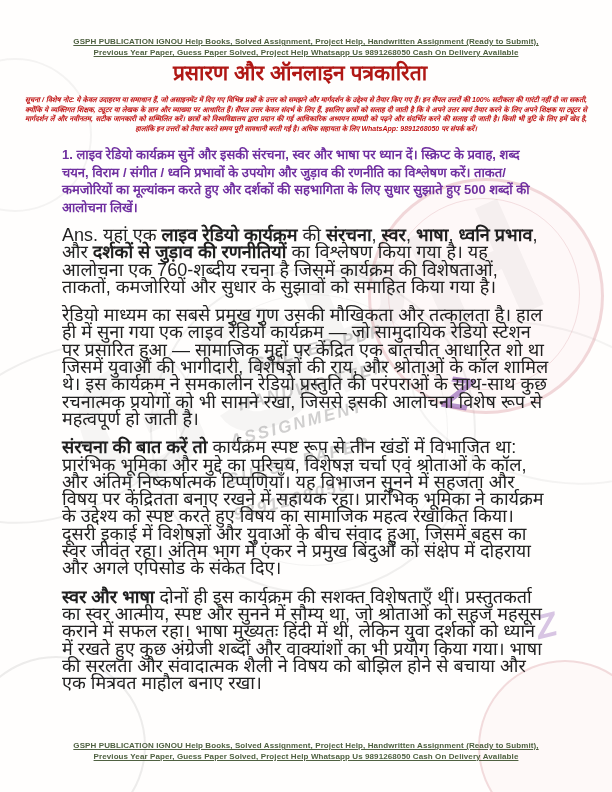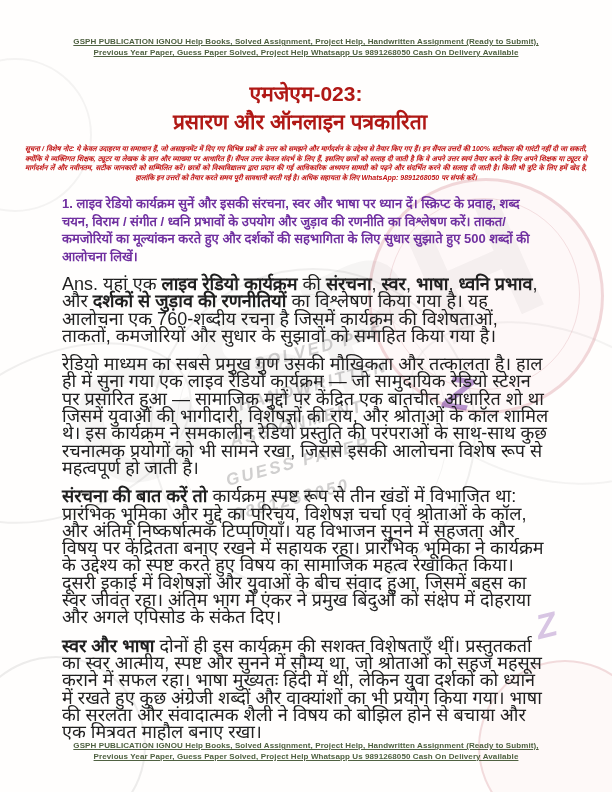--- a/index.html
+++ b/index.html
@@ -96,21 +96,20 @@
     <div class="wm-purple wm-purple-z2">Z</div>
   </div>
 
   <div class="content">
 
     <header class="band">
       <div>GSPH PUBLICATION IGNOU Help Books, Solved Assignment, Project Help, Handwritten Assignment (Ready to Submit),</div>
       <div>Previous Year Paper, Guess Paper Solved, Project Help Whatsapp Us 9891268050 Cash On Delivery Available</div>
     </header>
 
-    <h1 class="doc-title">एमजेएम-023:</h1>
     <h2 class="doc-subtitle">प्रसारण और ऑनलाइन पत्रकारिता</h2>
 
     <div class="notice">सूचना / विशेष नोट: ये केवल उदाहरण या समाधान हैं, जो असाइनमेंट में दिए गए विभिन्न प्रश्नों के उत्तर को समझने और मार्गदर्शन के उद्देश्य से तैयार किए गए हैं। इन सैंपल उत्तरों की 100% सटीकता की गारंटी नहीं दी जा सकती, क्योंकि ये व्यक्तिगत शिक्षक, ट्यूटर या लेखक के ज्ञान और व्याख्या पर आधारित हैं। सैंपल उत्तर केवल संदर्भ के लिए हैं, इसलिए छात्रों को सलाह दी जाती है कि वे अपने उत्तर स्वयं तैयार करने के लिए अपने शिक्षक या ट्यूटर से मार्गदर्शन लें और नवीनतम, सटीक जानकारी को सम्मिलित करें। छात्रों को विश्वविद्यालय द्वारा प्रदान की गई आधिकारिक अध्ययन सामग्री को पढ़ने और संदर्भित करने की सलाह दी जाती है। किसी भी त्रुटि के लिए हमें खेद है, हालांकि इन उत्तरों को तैयार करते समय पूरी सावधानी बरती गई है। अधिक सहायता के लिए WhatsApp: 9891268050 पर संपर्क करें।</div>
 
     <p class="question">1. लाइव रेडियो कार्यक्रम सुनें और इसकी संरचना, स्वर और भाषा पर ध्यान दें। स्क्रिप्ट के प्रवाह, शब्द चयन, विराम / संगीत / ध्वनि प्रभावों के उपयोग और जुड़ाव की रणनीति का विश्लेषण करें। ताकत/कमजोरियों का मूल्यांकन करते हुए और दर्शकों की सहभागिता के लिए सुधार सुझाते हुए 500 शब्दों की आलोचना लिखें।</p>
 
     <p class="body-par"><span>Ans. यहां एक </span><b>लाइव रेडियो कार्यक्रम</b><span> की </span><b>संरचना</b><span>, </span><b>स्वर</b><span>, </span><b>भाषा</b><span>, </span><b>ध्वनि प्रभाव</b><span>, और </span><b>दर्शकों से जुड़ाव की रणनीतियों</b><span> का विश्लेषण किया गया है। यह आलोचना एक 760-शब्दीय रचना है जिसमें कार्यक्रम की विशेषताओं, ताकतों, कमजोरियों और सुधार के सुझावों को समाहित किया गया है।</span></p>
 
 
     <p class="body-par"><span>रेडियो माध्यम का सबसे प्रमुख गुण उसकी मौखिकता और तत्कालता है। हाल ही में सुना गया एक लाइव रेडियो कार्यक्रम — जो सामुदायिक रेडियो स्टेशन पर प्रसारित हुआ — सामाजिक मुद्दों पर केंद्रित एक बातचीत आधारित शो था जिसमें युवाओं की भागीदारी, विशेषज्ञों की राय, और श्रोताओं के कॉल शामिल थे। इस कार्यक्रम ने समकालीन रेडियो प्रस्तुति की परंपराओं के साथ-साथ कुछ रचनात्मक प्रयोगों को भी सामने रखा, जिससे इसकी आलोचना विशेष रूप से महत्वपूर्ण हो जाती है।</span></p>

